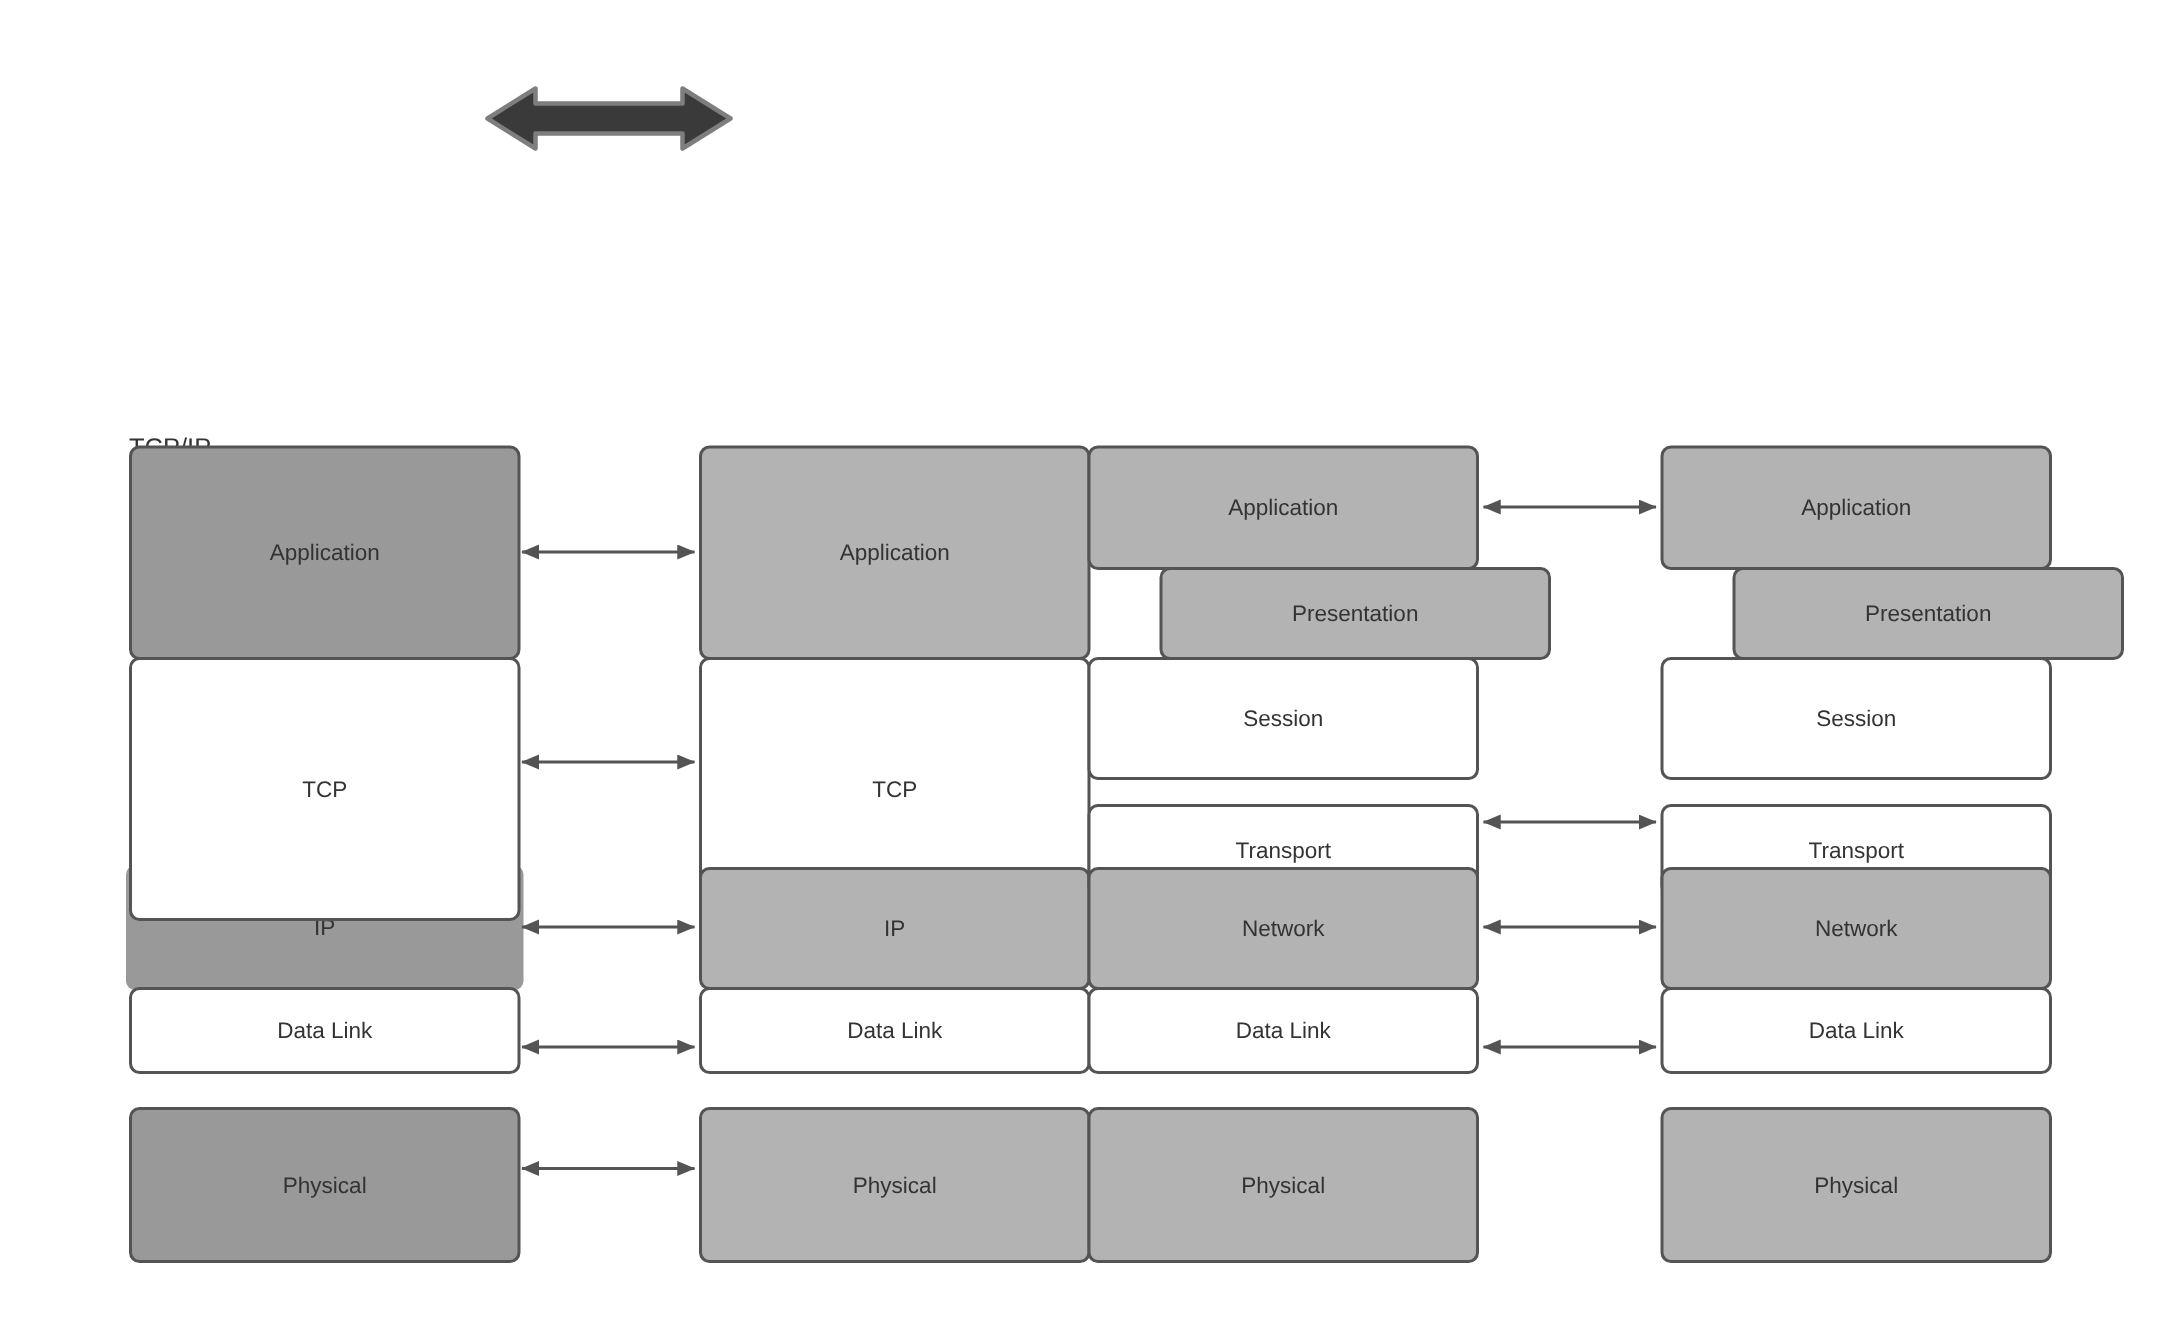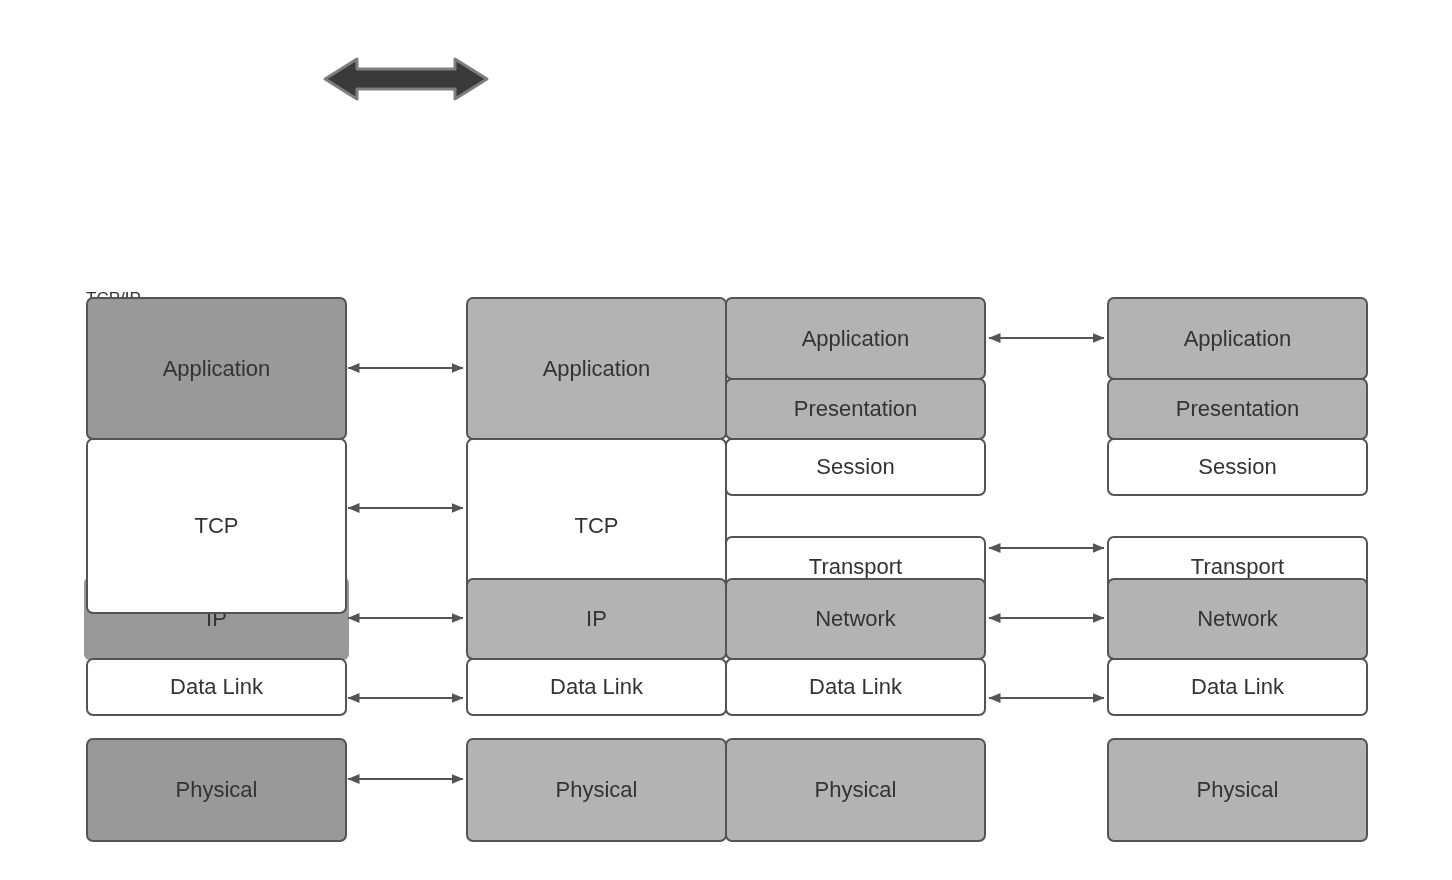--- a/index.html
+++ b/index.html
@@ -46,42 +46,42 @@
 
   
   .box {
     position: absolute;
     box-sizing: border-box;
     border: 2px solid var(--stroke, #545454);
     border-radius: 7px;
     display: flex;
     align-items: center;
     justify-content: center;
-    font-size: 22px;
+    font-size: 15px;
     color: var(--text, #333333);
     background: var(--white-fill, #ffffff);
     z-index: 1;
   }
   .fill-dark  { background: var(--dark-gray-fill, #999999); }
   .fill-light { background: var(--light-gray-fill, #b3b3b3); }
 
   
   .c-l   { left: 86px;   width: 261px; }
   .c-ml  { left: 466px;  width: 261px; }
   .c-mr  { left: 725px;  width: 261px; }
   .c-osi { left: 1107px; width: 261px; }
 
   
   .r-app2 { top: 297px; height: 143px; }
   .r-tcp2 { top: 438px; height: 176px; }
 
   
   .r1 { top: 297px; height: 83px; }
-  .r2 { top: 378px; height: 62px; }
-  .r3 { top: 438px; height: 58px; text-align: right; }
+  .r2 { top: 378px; height: 62px; margin-left: 48px; }
+  .r3 { top: 438px; height: 82px; text-align: right; }
   .r4 { top: 536px; height: 62px; }
   .r5 { top: 578px; height: 82px; }
   .r6 { top: 658px; height: 58px; }
   .r7 { top: 738px; height: 104px; }
 
   
   .ip-flat {
     left: 84px;
     width: 265px;
     top: 577px;

